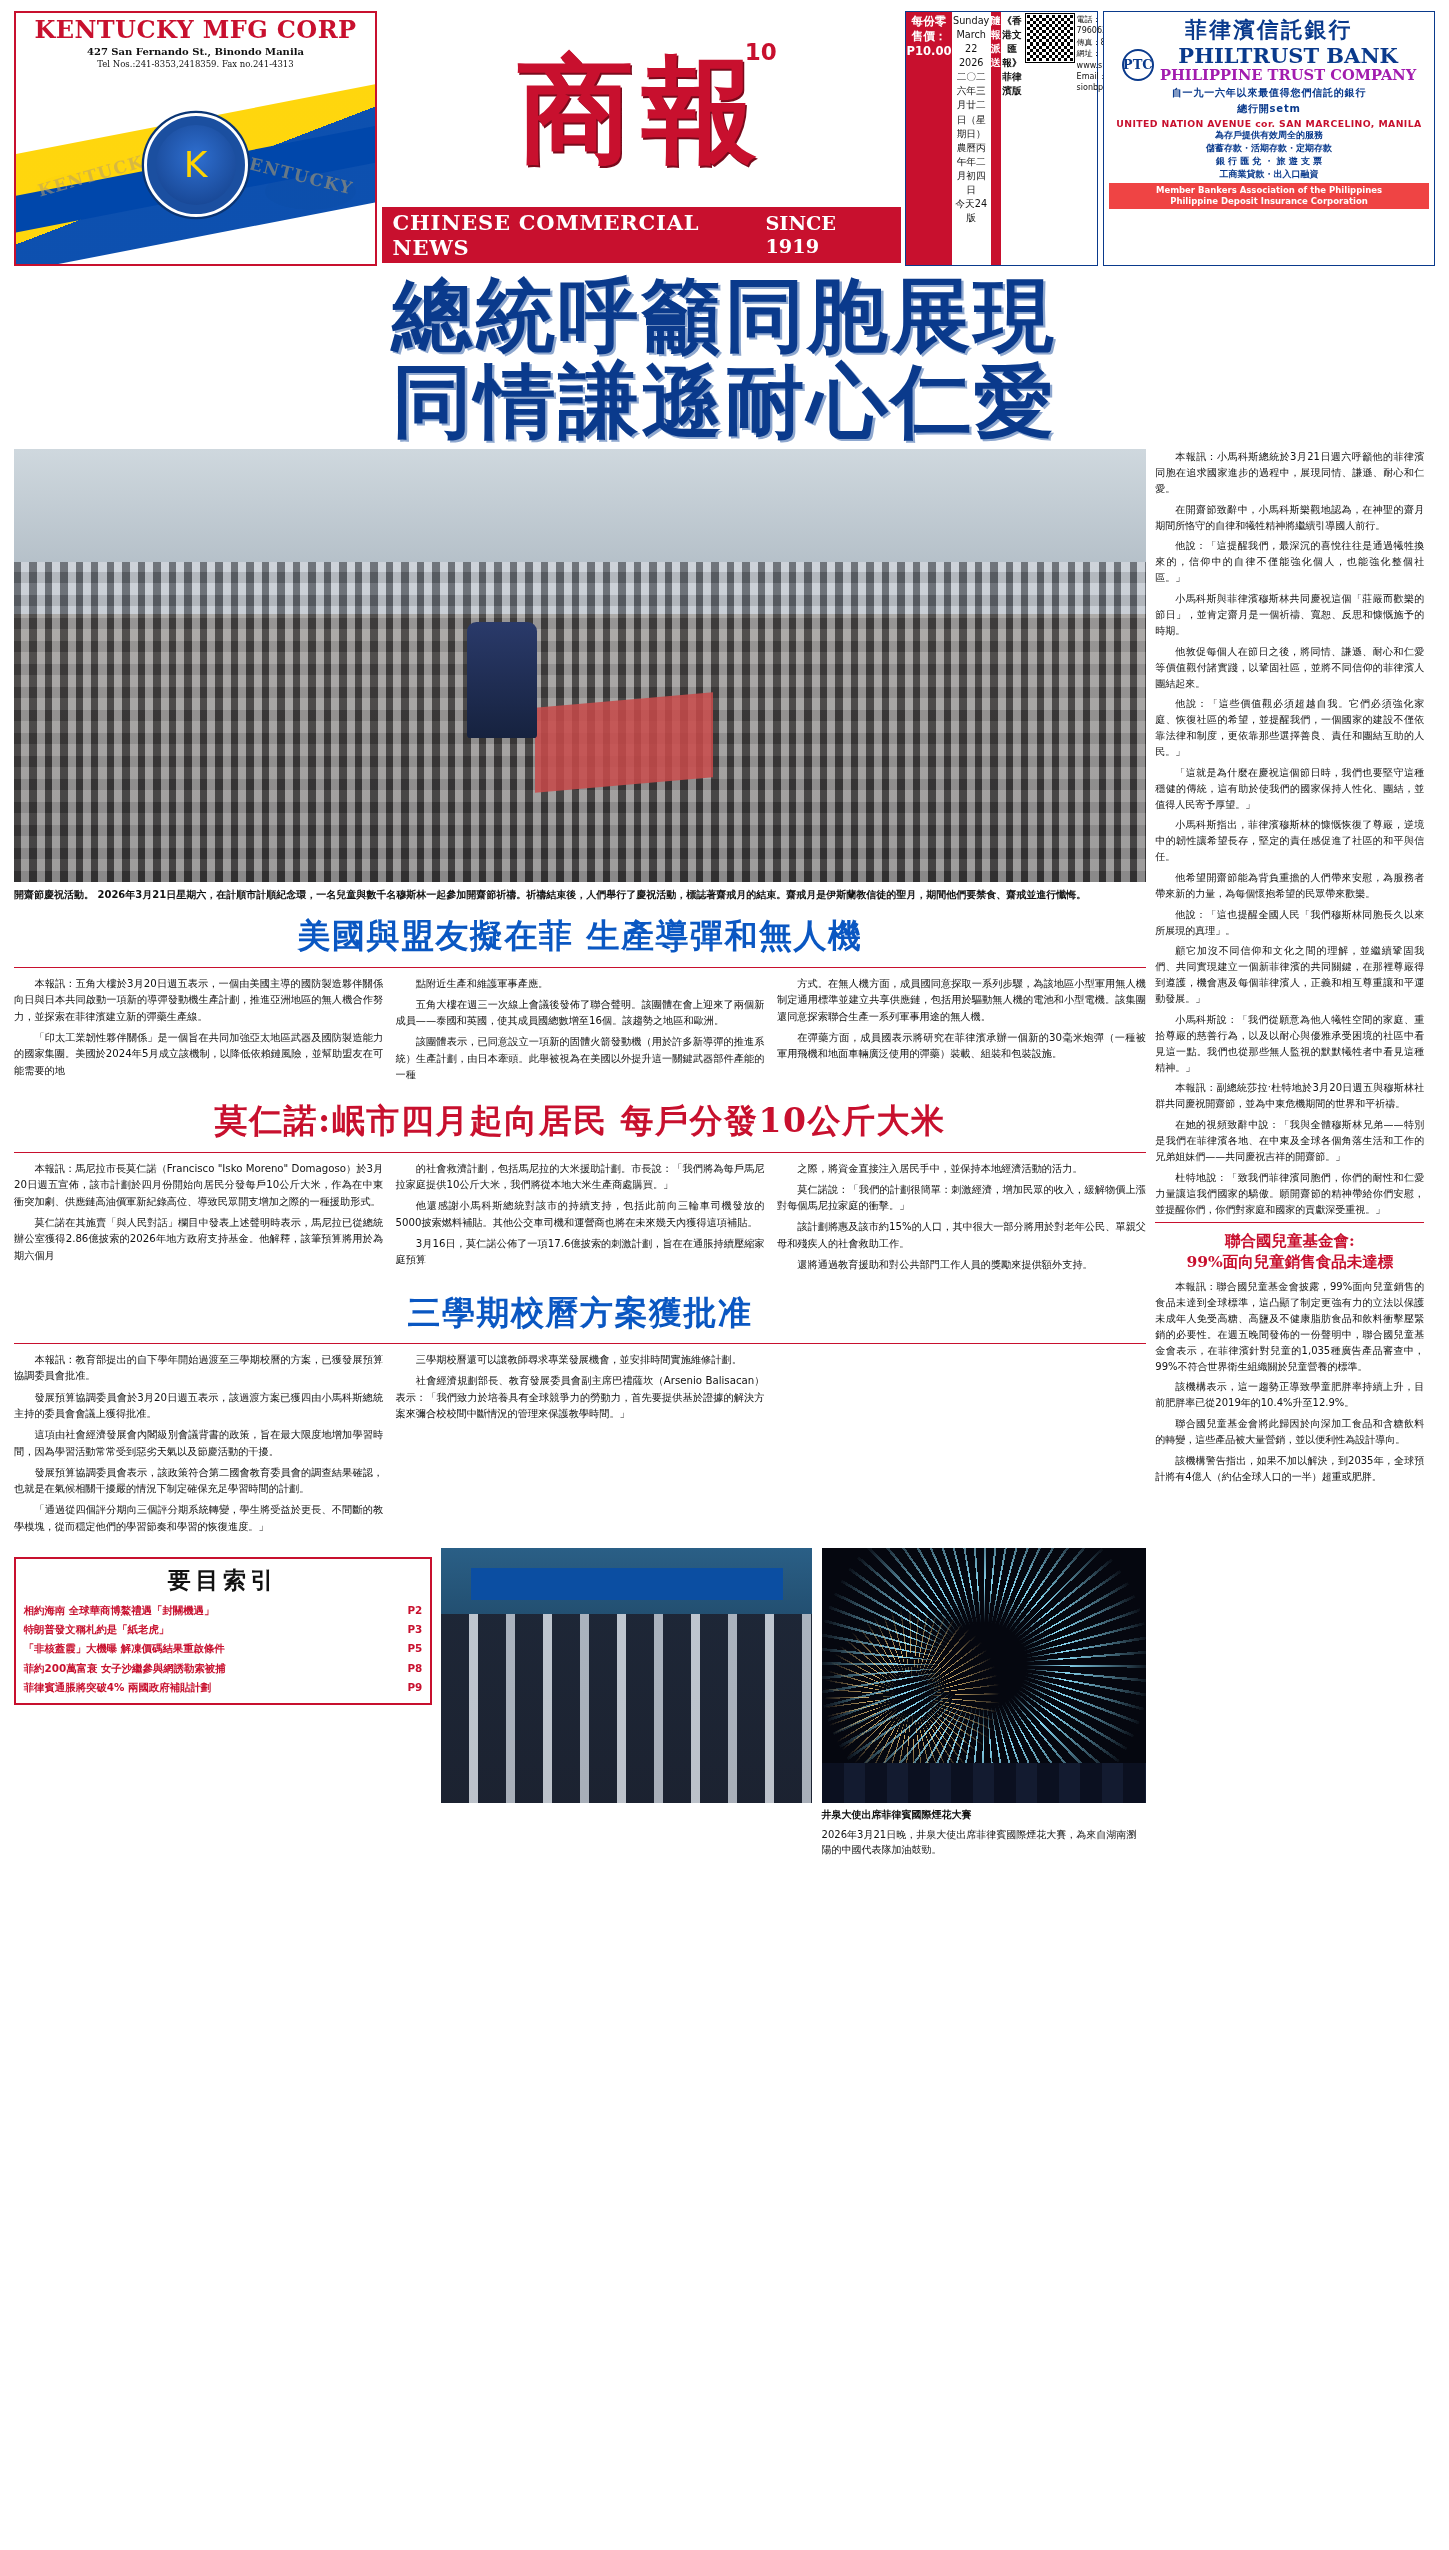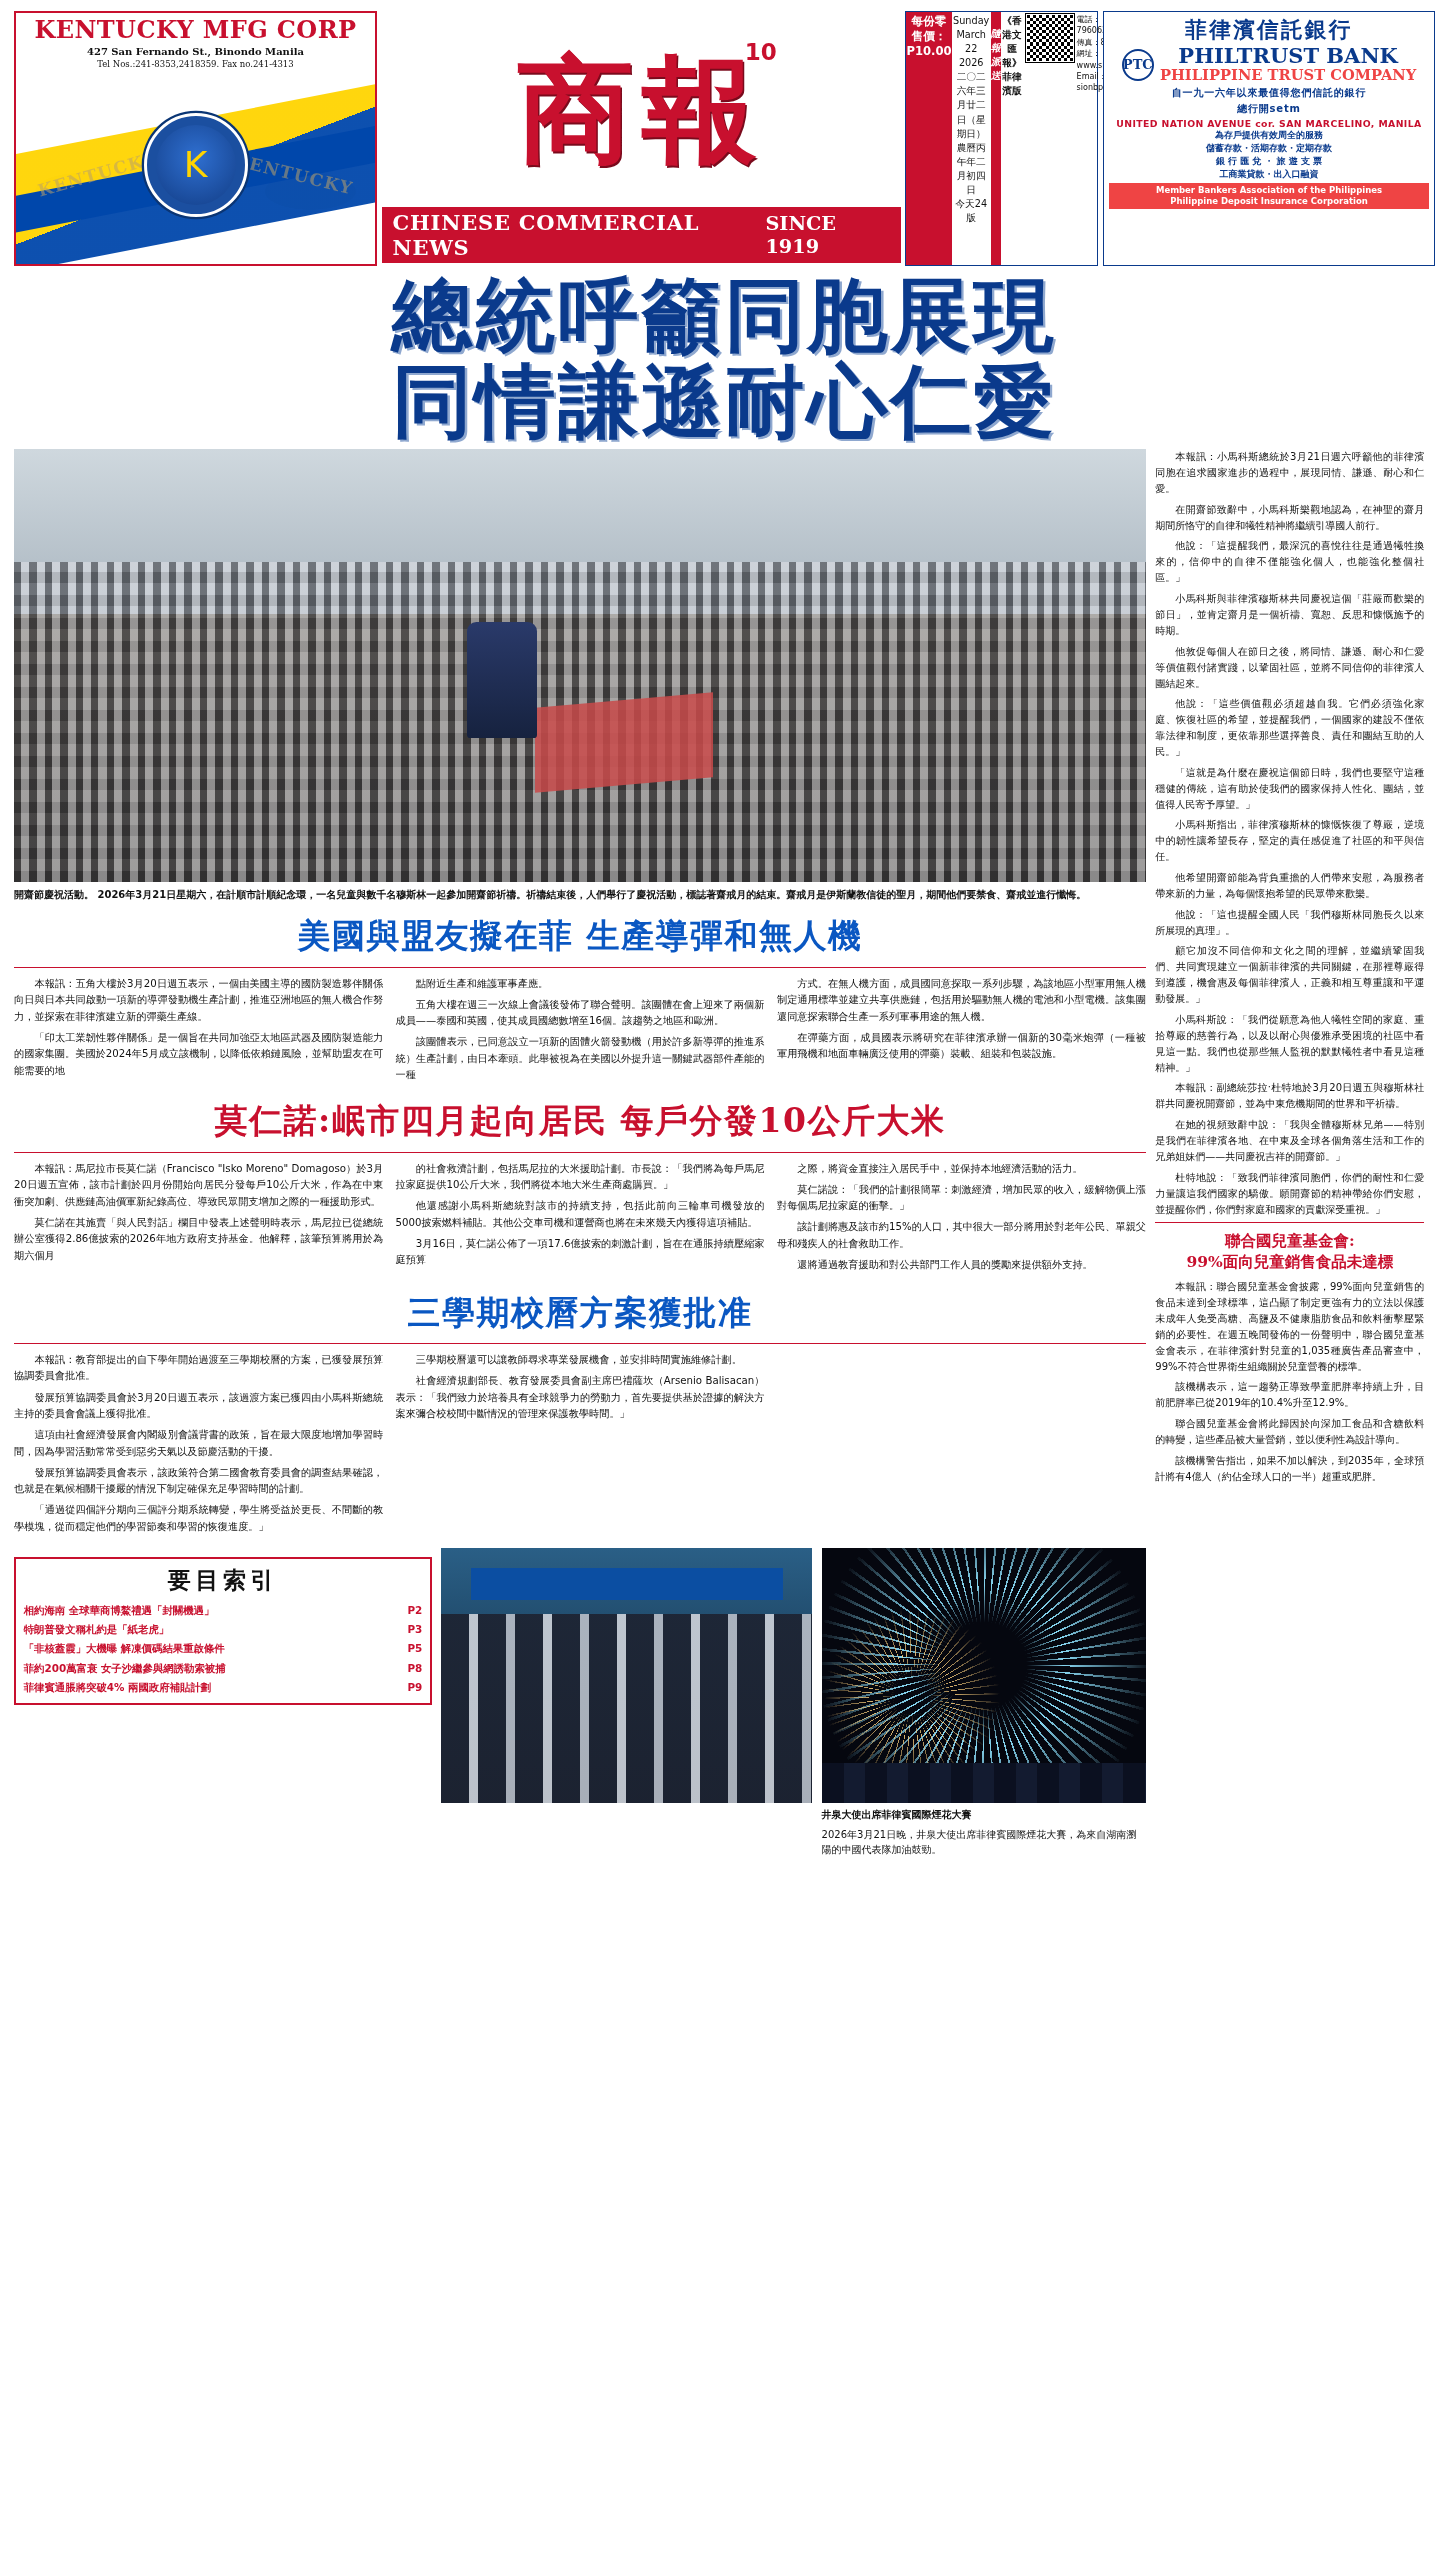--- a/index.html
+++ b/index.html
@@ -74,41 +74,41 @@
   .mh-center-bar {
     background:#c8102e; color:#fff; display:flex; align-items:center; justify-content:space-between;
     padding:3.1px 10.8px; margin-bottom:3.1px;
   }
   .cn-eng { font-family:"DejaVu Serif", serif; font-weight:bold; font-size:21px; letter-spacing:0.8px; }
   .cn-since { font-family:"DejaVu Serif", serif; font-weight:bold; font-size:19.3px; }
 
   .mh-info { width:193px; border:1.5px solid #0a3a8c; display:flex; flex-direction:row; font-size:9.3px; }
   .mh-price { background:#c8102e; color:#fff; text-align:center; font-weight:bold; font-size:11.6px; padding:2.3px 0; }
   .mh-dates { text-align:center; font-size:9.7px; line-height:1.45; padding:2.3px 1.5px; color:#111; }
-  .mh-deliv { background:#c8102e; color:#fff; text-align:center; font-weight:bold; font-size:10px; padding:15px 0;font-style:italic; }
+  .mh-deliv { background:#c8102e; color:#fff; text-align:center; font-weight:bold; font-size:10px; padding:2px 0; }
   .mh-contact { display:flex; padding:2.3px; gap:3.1px; align-items:flex-start; }
   .qr {
     width:48px; height:48px; flex:none;
     background:
       repeating-linear-gradient(90deg,#000 0 3.1px,#fff 3.1px 6.2px),
       repeating-linear-gradient(0deg,#000 0 3.1px,#fff 3.1px 6.2px);
     background-blend-mode:difference; border:1.5px solid #fff; outline:0.8px solid #000;
   }
   .mh-contact-lines { font-size:8px; line-height:1.42; }
 
   .mh-right { width:332px; border:1.5px solid #0a3a8c; background:#fff; padding:3.1px 4.6px; text-align:center; }
   .ptb-cn { font-family:"DejaVu Serif", serif; font-weight:bold; font-size:21.6px; color:#0a3a8c; letter-spacing:2.3px; }
   .ptb-row { display:flex; align-items:center; justify-content:center; gap:6.2px; margin-top:1.5px; }
   .ptb-logo {
     width:32px; height:32px; border-radius:50%; border:2.3px solid #0a3a8c;
     color:#0a3a8c; font-family:"DejaVu Serif", serif; font-weight:bold; font-size:13px;
     display:flex; align-items:center; justify-content:center; flex:none;
   }
   .ptb-en1 { font-family:"DejaVu Serif", serif; font-weight:bold; font-size:21px; color:#0a3a8c; line-height:1.05; }
-  .ptb-en2 { font-family:"DejaVu Serif", serif; font-weight:bold; font-size:14.7px; color:#ef4444; line-height:1.1; }
+  .ptb-en2 { font-family:"DejaVu Serif", serif; font-weight:bold; font-size:14.7px; color:#a21caf; line-height:1.1; }
   .ptb-cn2 { font-size:10px; color:#0a3a8c; font-weight:bold; margin-top:2.3px; letter-spacing:0.8px; }
   .ptb-red { color:#c8102e; font-weight:bold; font-size:9.3px; margin-top:1.5px; letter-spacing:0.4px; }
   .ptb-line { font-size:9px; color:#0a3a8c; font-weight:bold; }
   .ptb-blueband { background:#ef4444; color:#fff; font-size:8.5px; font-weight:bold; margin-top:2.3px; padding:1.5px; line-height:1.35; }
 
   
   .headline {
     text-align:center; margin:7.7px 0 4.6px;
     font-family:"DejaVu Serif", serif; font-weight:bold;
     font-size:80px; line-height:1.07; color:#0a3a8c;

